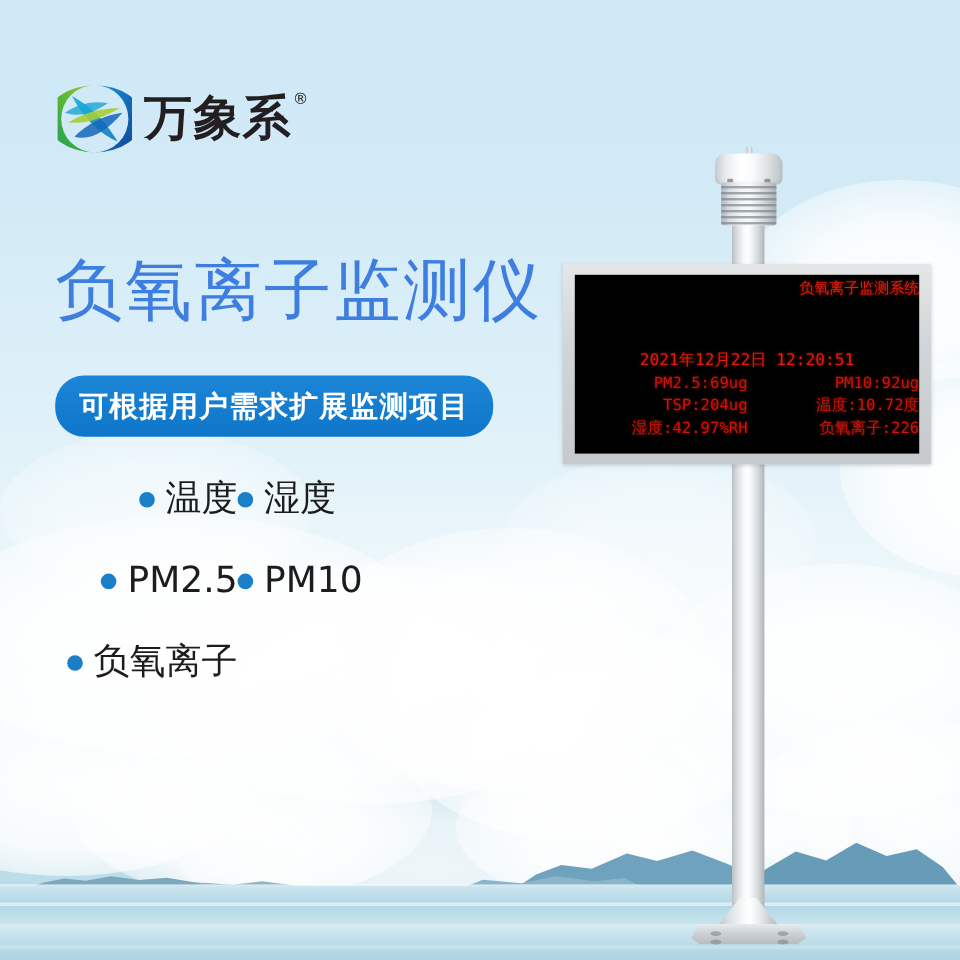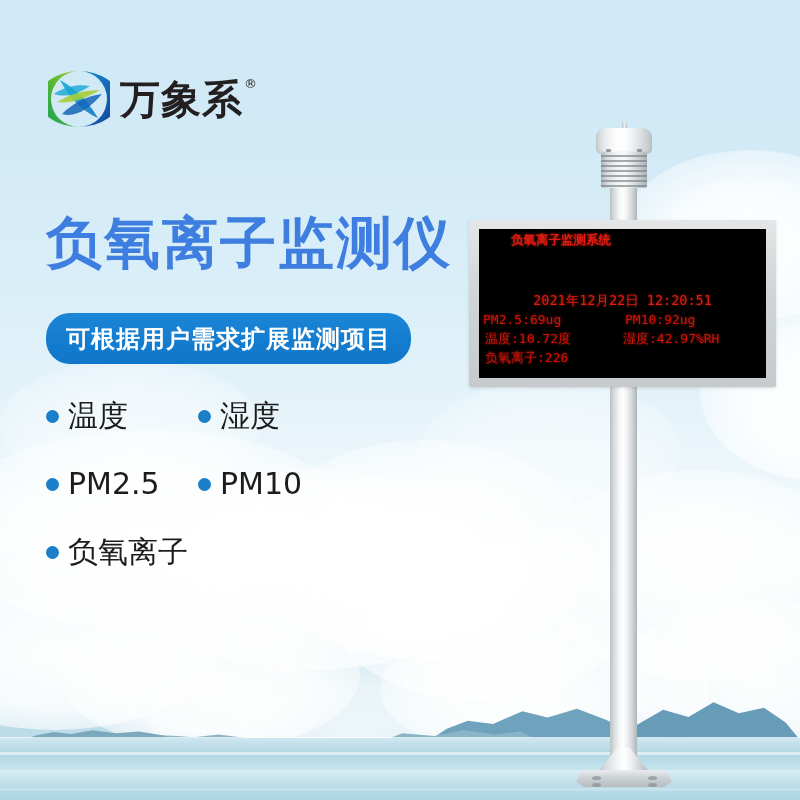--- a/index.html
+++ b/index.html
@@ -132,21 +132,21 @@
     color: #231f20;
   }
 
   
   .headline {
     position: absolute;
     left: 46px;
     top: 212px;
     font-family: "DejaVu Sans", "Liberation Sans", sans-serif;
     font-size: 56px;
-    font-weight: bold;
+    font-weight: normal;
     color: #3d7ee0;
     letter-spacing: 2px;
     line-height: 1.1;
     white-space: nowrap;
   }
 
   
   .pill {
     position: absolute;
     left: 46px;
@@ -176,21 +176,21 @@
   .feat-row {
     display: flex;
     align-items: center;
     height: 68px;
   }
   .feat-item {
     display: flex;
     align-items: center;
     white-space: nowrap;
   }
-  .feat-item.col1 { width: 152px; }
+  .feat-item.col1 { width: 152px; justify-content: flex-end; }
   .dot {
     width: 13px;
     height: 13px;
     border-radius: 50%;
     background: #1a7fc8;
     margin-right: 9px;
     flex: none;
   }
   .feat-label {
     font-family: "DejaVu Sans", "Liberation Sans", sans-serif;
@@ -313,25 +313,25 @@
     padding: 9px 10px;
   }
   .display-screen {
     position: relative;
     width: 100%;
     height: 100%;
     background: #000000;
     overflow: hidden;
   }
   .led-title {
-    text-align: left;
+    text-align: right;
     color: #e01b10;
     font-family: "DejaVu Sans Mono", "Liberation Mono", monospace;
     font-size: 12.5px;
-    font-weight: bold;
+    font-weight: normal;
     line-height: 15px;
     margin-top: 3px;
     text-shadow: 0 0 3px rgba(255,40,20,0.65);
     letter-spacing: 0px;
     padding-left: 32px;
   }
   .led-date {
     text-align: center;
     color: #e01b10;
     font-family: "DejaVu Sans Mono", "Liberation Mono", monospace;
@@ -348,20 +348,21 @@
     row-gap: 0px;
     padding-left: 4px;
   }
   .led-cell {
     color: #cf1309;
     font-family: "DejaVu Sans Mono", "Liberation Mono", monospace;
     font-size: 13px;
     line-height: 19px;
     text-shadow: 0 0 3px rgba(255,40,20,0.55);
     white-space: nowrap;
+    text-align: right;
   }
   .led-cell.right { padding-left: 2px; }
 </style>
 </head>
 <body>
 
 <div class="stage">
 
   <div class="sky"></div>
 
@@ -421,20 +422,21 @@
     </div>
   </div>
 
   <div class="display-frame">
     <div class="display-screen">
       <div class="led-title">负氧离子监测系统</div>
       <div class="led-date">2021年12月22日 12:20:51</div>
       <div class="led-grid">
         <div class="led-cell">PM2.5:69ug</div>
         <div class="led-cell right">PM10:92ug</div>
+        <div class="led-cell">TSP:204ug</div>
         <div class="led-cell right">温度:10.72度</div>
         <div class="led-cell">湿度:42.97%RH</div>
         <div class="led-cell right">负氧离子:226</div>
       </div>
     </div>
   </div>
 
   <div class="logo-wrap">
     <div class="logo-mark">
       <svg width="62" height="62" viewBox="0 0 62 62" aria-hidden="true">

